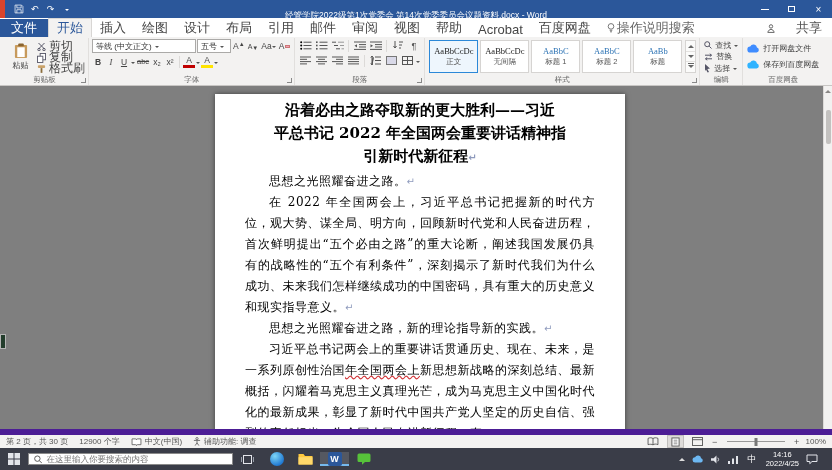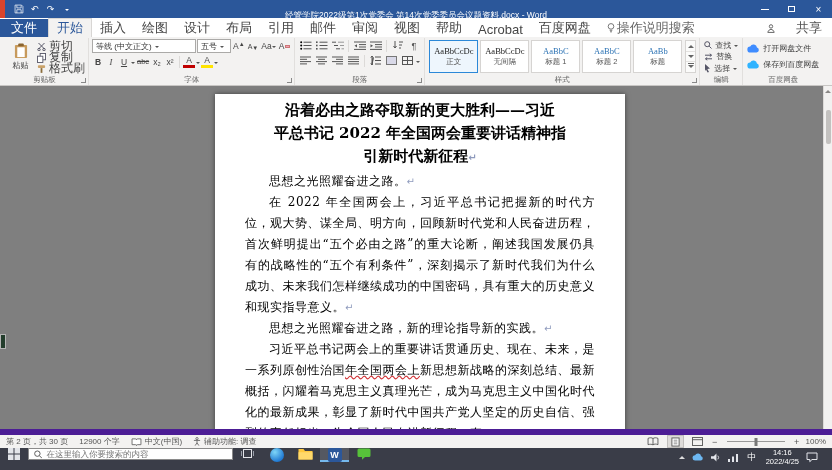--- a/index.html
+++ b/index.html
@@ -84,21 +84,21 @@
 .sseg{display:flex;align-items:center;gap:3px;white-space:nowrap}
 .sright{margin-left:auto;display:flex;align-items:center;gap:5px}
 .vmode{width:17px;height:13px;display:flex;align-items:center;justify-content:center}
 .vmode.active{background:#dedcda;border:1px solid #c0bebc}
 .ztrack{width:58px;height:1px;background:#999;position:relative;margin:0 3px}
 .ztrack:before{content:"";position:absolute;left:50%;top:-2px;width:1px;height:5px;background:#999}
 .zthumb{position:absolute;left:50%;top:-3.5px;width:3px;height:8px;background:#777;transform:translateX(-50%)}
 .zbtn{font-size:9px;color:#555;width:8px;text-align:center}
 
 
-.taskbar{flex:0 0 22px;background:#3a3d48;display:flex;align-items:flex-start;color:#eee}
+.taskbar{flex:0 0 22px;background:#3a3d48;display:flex;align-items:center;color:#eee}
 .tstart{width:28px;display:flex;align-items:center;justify-content:center}
 .tsearch{width:205px;background:#fff;border:1px solid #8a8a8a;display:flex;align-items:center;gap:4px;padding:0 5px;color:#555}
 .tsearch input{border:0;outline:0;font-size:8.5px;width:100%;color:#444;background:transparent;font-family:inherit}
 .ticon{width:29px;display:flex;align-items:center;justify-content:center;position:relative}
 .ticon.active{background:rgba(255,255,255,.14);box-shadow:inset 0 -2px 0 #76b9ed}
 .edge{width:14px;height:14px;border-radius:50%;background:radial-gradient(circle at 35% 30%,#7ed6f7,#2079d2 72%)}
 .wordico{width:14px;height:14px;background:#2b579a;border-radius:2px;color:#fff;font-weight:bold;font-size:9px;display:flex;align-items:center;justify-content:center}
 .tray{margin-left:auto;display:flex;align-items:center;gap:7px;padding-right:3px}
 .chev{width:0;height:0;border:3px solid transparent;border-bottom-color:#ddd;margin-bottom:3px}
 .ime{font-size:9px;color:#fff;width:14px;text-align:center}

